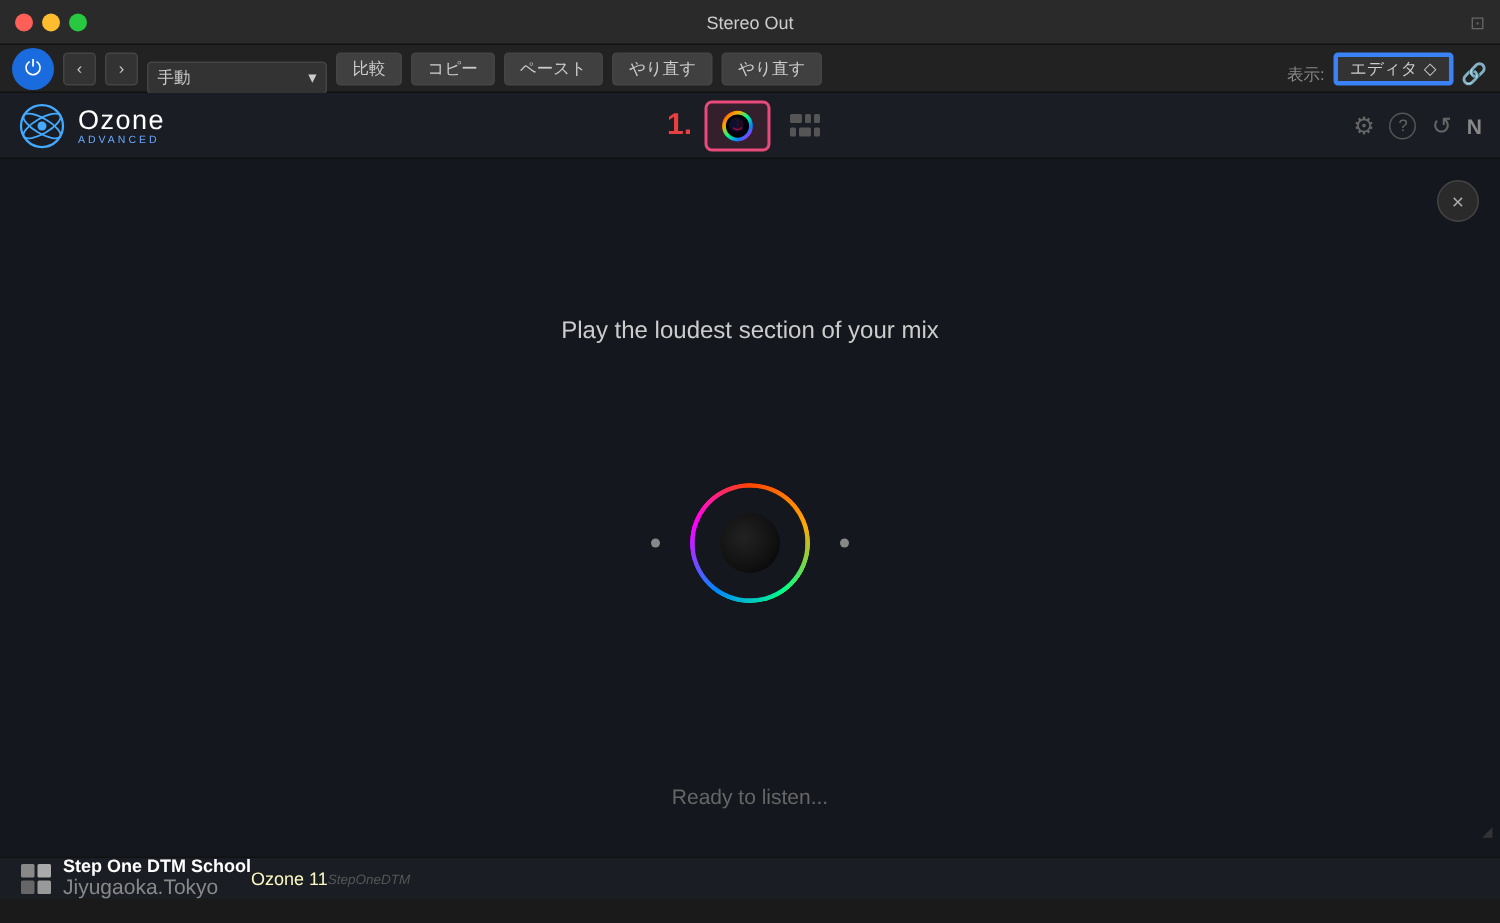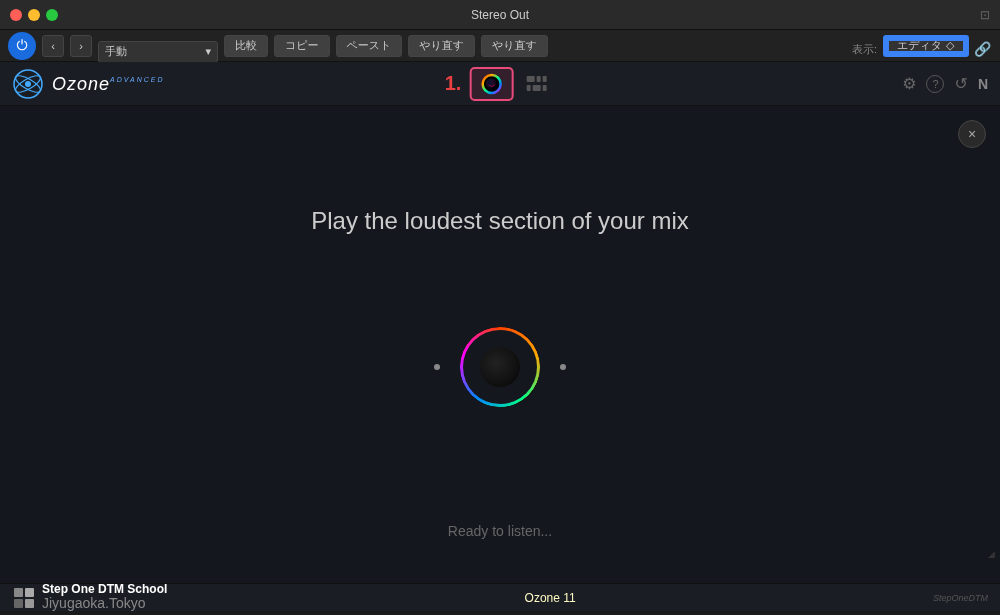--- a/index.html
+++ b/index.html
@@ -120,21 +120,21 @@
       gap: 6px;
     }
     .display-label {
       color: #888;
       font-size: 11px;
     }
     .display-dropdown {
       height: 22px;
       padding: 0 8px;
       background: #333;
-      border: 6px solid #3b82f6;
+      border: 3px solid #3b82f6;
       border-radius: 3px;
       color: #ccc;
       font-size: 11px;
       display: flex;
       align-items: center;
       gap: 4px;
       cursor: pointer;
     }
     .link-icon {
       color: #888;
@@ -159,23 +159,22 @@
       align-items: center;
       gap: 8px;
       margin-right: 20px;
     }
     .ozone-logo-icon {
       width: 32px;
       height: 32px;
     }
     .ozone-logo-text {
       display: flex;
-      flex-direction: row;
+      flex-direction: column;
       line-height: 1;
-      font-style: italic;
     }
     .ozone-main {
       color: white;
       font-size: 18px;
       font-weight: 300;
       letter-spacing: 1px;
     }
     .ozone-sub {
       color: #6af;
       font-size: 7px;
@@ -253,21 +252,21 @@
       color: #aaa;
       font-size: 14px;
       cursor: pointer;
       display: flex;
       align-items: center;
       justify-content: center;
     }
 
     .main-heading {
       color: #ccc;
-      font-size: 24px;
+      font-size: 16px;
       font-weight: 300;
       margin-bottom: 92px;
       text-align: center;
     }
 
     .orb-container {
       display: flex;
       align-items: center;
       gap: 20px;
       margin-bottom: 80px;
@@ -334,25 +333,25 @@
       bottom: 48px;
     }
 
     
     .bottom-bar {
       width: 100%;
       height: 28px;
       background: #1a1e24;
       display: flex;
       align-items: center;
-      justify-content: space-between;
+      justify-content: flex-start;
       padding: 0 12px;
       border-top: 1px solid #111;
       position: absolute;
-      bottom: 4px;
+      bottom: 16px;
     }
     .bottom-left {
       display: flex;
       align-items: center;
       gap: 10px;
     }
     .watermark-logo {
       display: flex;
       align-items: center;
       gap: 6px;

